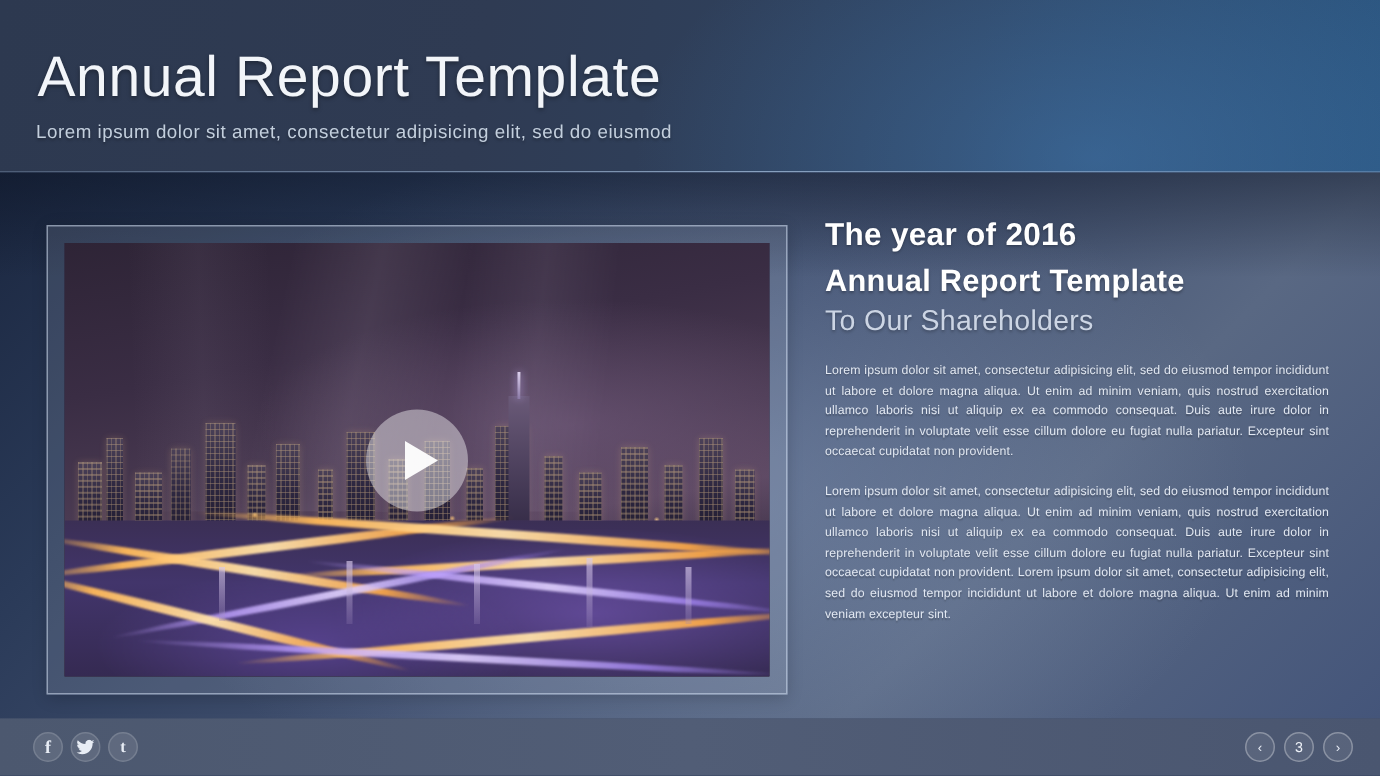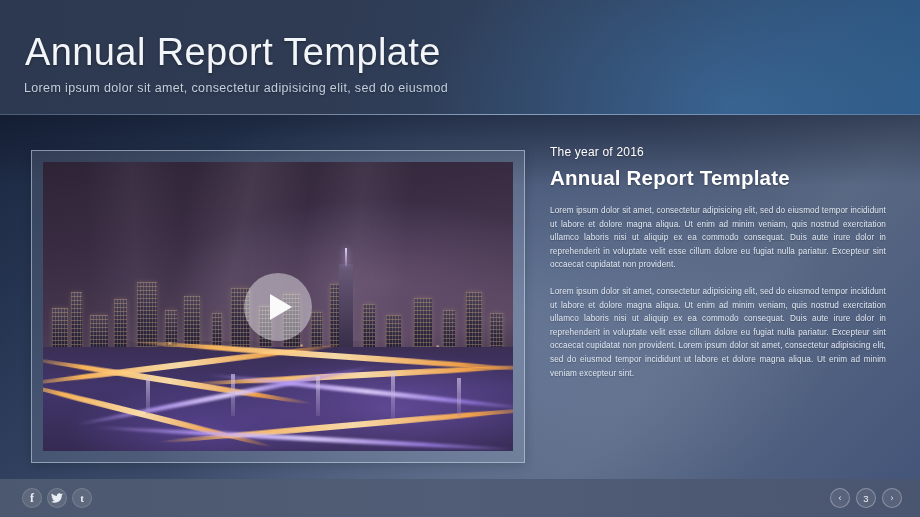--- a/index.html
+++ b/index.html
@@ -147,21 +147,21 @@
     position:absolute; left:26px; top:21px;
     width:0; height:0;
     border-left:22px solid rgba(255,255,255,.95);
     border-top:13px solid transparent;
     border-bottom:13px solid transparent;
   }
 
   
   #content { position:absolute; left:550px; top:30px; width:336px; }
   #kicker {
-    font-size:12px; font-weight:normal; color:#ffffff; letter-spacing:.2px;
+    font-size:21px; font-weight:bold; color:#ffffff; letter-spacing:.2px;
     text-shadow:0 1px 2px rgba(0,0,0,.3);
   }
   #heading {
     margin-top:7px;
     font-size:20.5px; font-weight:bold; color:#ffffff; letter-spacing:.2px;
     text-shadow:0 1px 2px rgba(0,0,0,.3);
   }
   #subheading {
     margin-top:4px;
     font-size:19px; font-weight:400; color:#ccd5e4; letter-spacing:.2px;
@@ -265,20 +265,21 @@
 
         <div id="play-button">
           <div id="play-triangle"></div>
         </div>
       </div>
     </div>
 
     <div id="content">
       <div id="kicker">The year of 2016</div>
       <div id="heading">Annual Report Template</div>
+      <div id="subheading">To Our Shareholders</div>
       <p class="para" id="para1">Lorem ipsum dolor sit amet, consectetur adipisicing elit, sed do eiusmod tempor incididunt ut labore et dolore magna aliqua. Ut enim ad minim veniam, quis nostrud exercitation ullamco laboris nisi ut aliquip ex ea commodo consequat. Duis aute irure dolor in reprehenderit in voluptate velit esse cillum dolore eu fugiat nulla pariatur. Excepteur sint occaecat cupidatat non provident.</p>
       <p class="para" id="para2">Lorem ipsum dolor sit amet, consectetur adipisicing elit, sed do eiusmod tempor incididunt ut labore et dolore magna aliqua. Ut enim ad minim veniam, quis nostrud exercitation ullamco laboris nisi ut aliquip ex ea commodo consequat. Duis aute irure dolor in reprehenderit in voluptate velit esse cillum dolore eu fugiat nulla pariatur. Excepteur sint occaecat cupidatat non provident. Lorem ipsum dolor sit amet, consectetur adipisicing elit, sed do eiusmod tempor incididunt ut labore et dolore magna aliqua. Ut enim ad minim veniam excepteur sint.</p>
     </div>
 
   </div>
 
   <div id="footer">
 
     <div id="social">
       <div class="social-btn">

